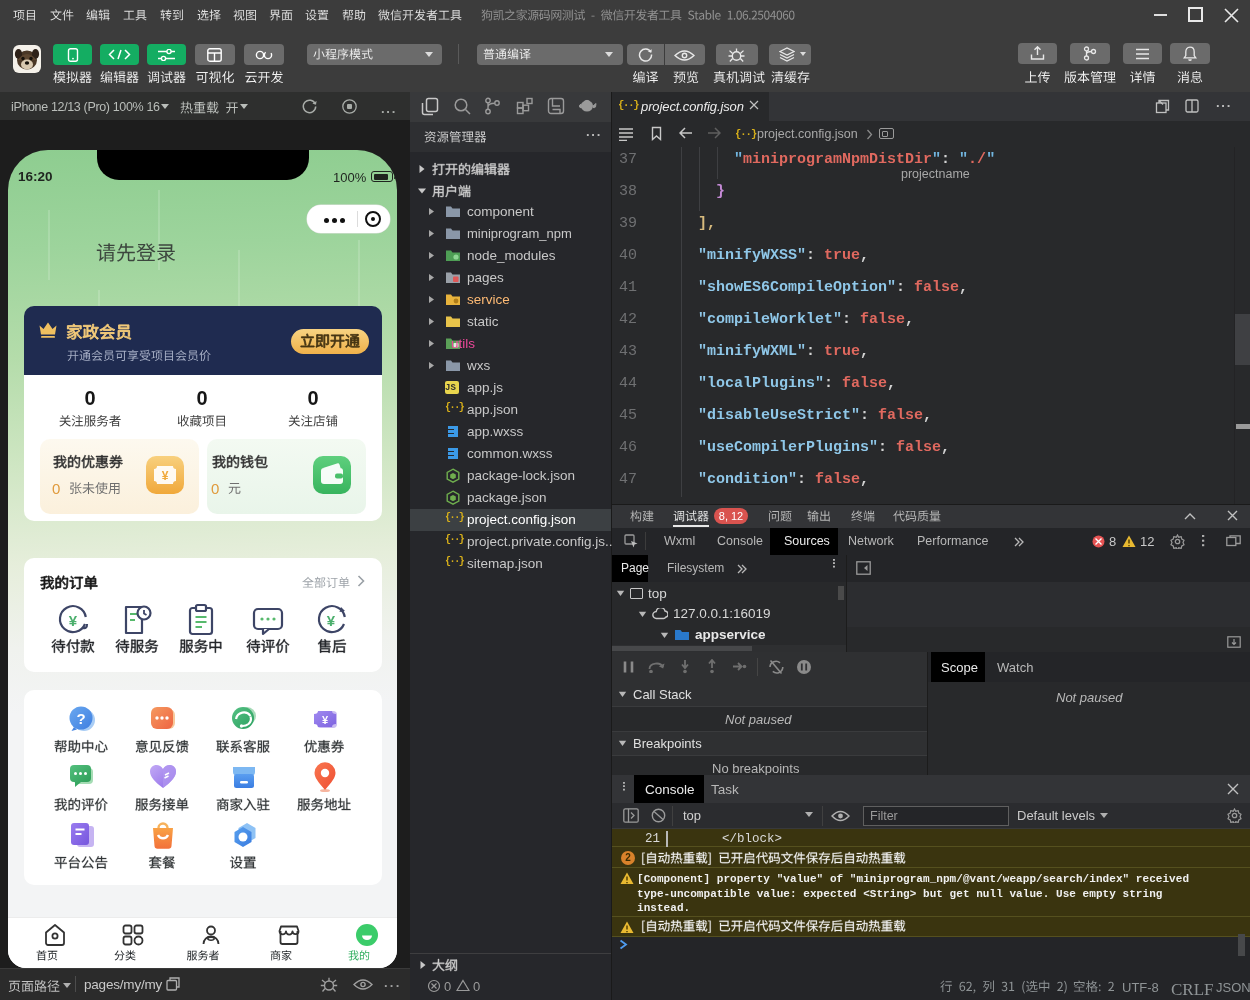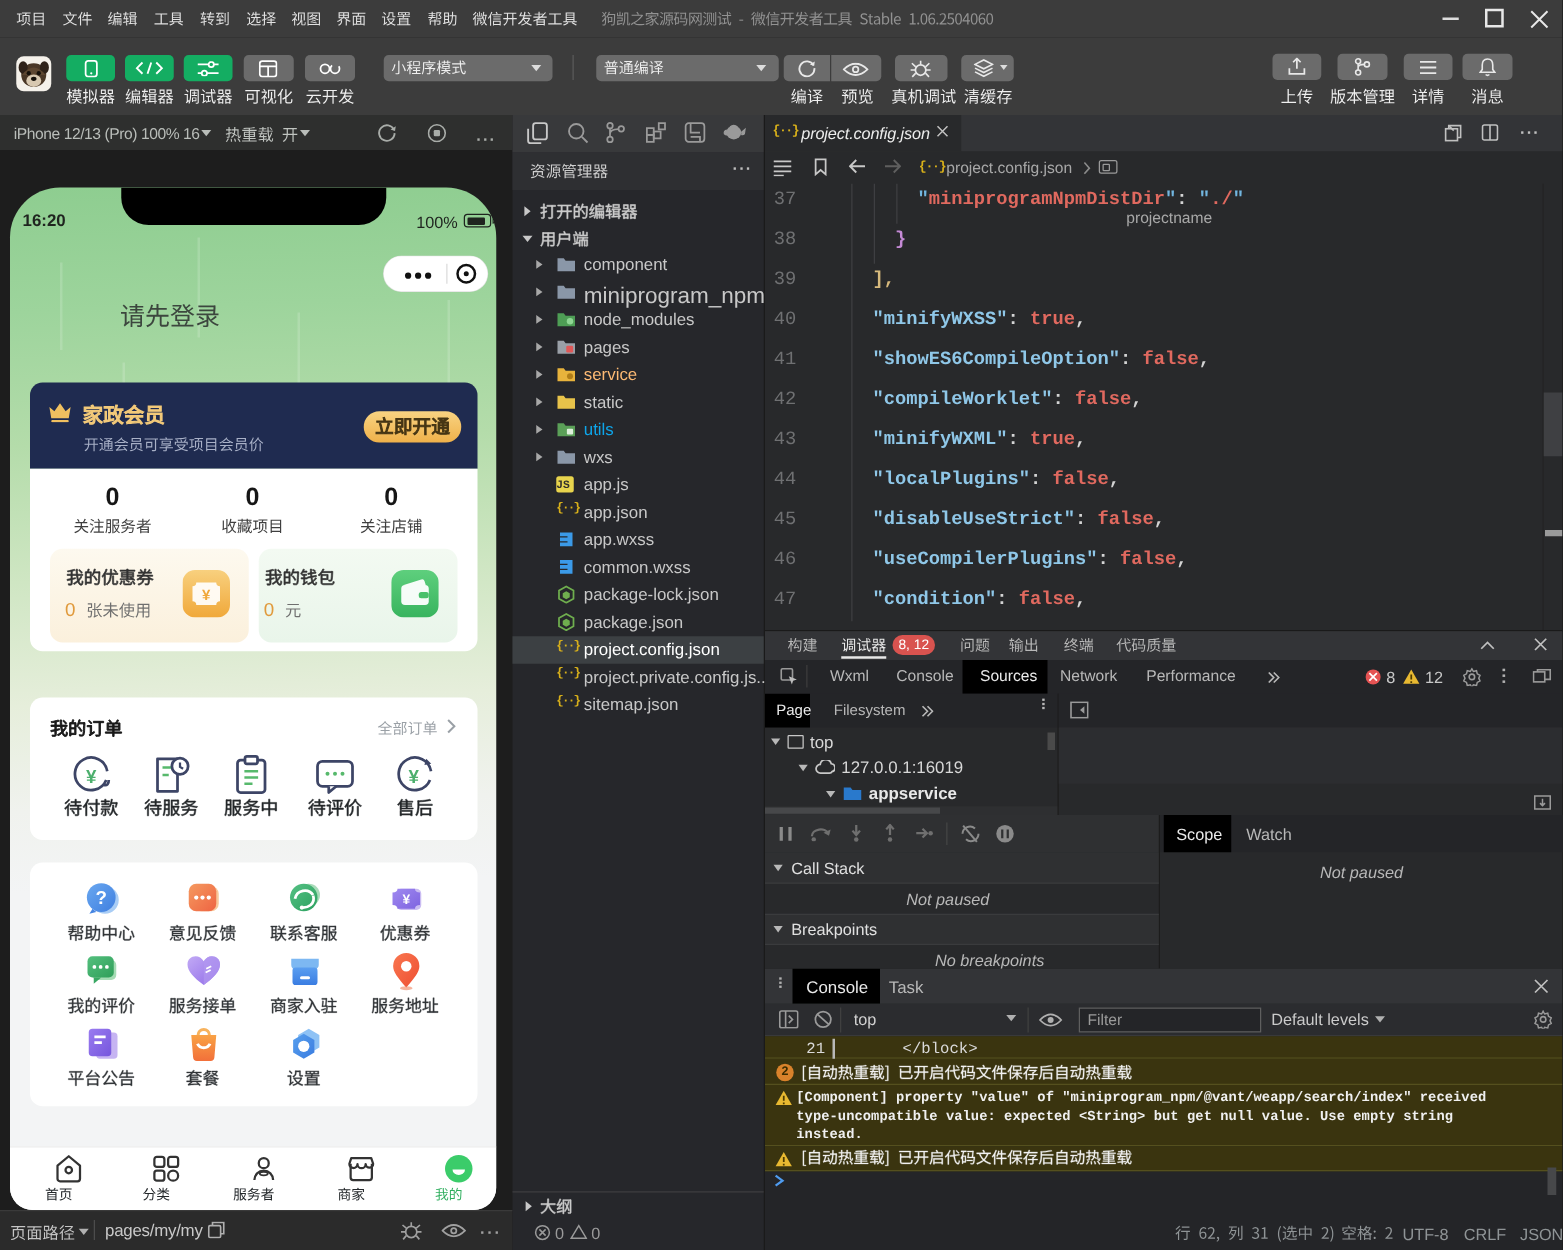--- a/index.html
+++ b/index.html
@@ -471,21 +471,21 @@
     <svg class="a" style="left:445px;top:205px" width="16" height="13" viewBox="0 0 16 13">
       <path d="M1 1.5 H6 L7.5 3.5 H15 V12 H1 Z" fill="#8a97a8"></path>
     </svg>
     <div class="a" style="left:467px;top:204px;font-size:13.5px;color:#c8c8c8;">component</div>
     <svg class="a" style="left:428px;top:229px" width="7" height="9" viewBox="0 0 7 9">
       <path d="M1 1 L6 4.5 L1 8 Z" fill="#a8a8a8"></path>
     </svg>
     <svg class="a" style="left:445px;top:227px" width="16" height="13" viewBox="0 0 16 13">
       <path d="M1 1.5 H6 L7.5 3.5 H15 V12 H1 Z" fill="#8a97a8"></path>
     </svg>
-    <div class="a" style="left:467px;top:226px;font-size:18px;color:#c8c8c8;">miniprogram_npm</div>
+    <div class="a" style="left:467px;top:226px;font-size:13px;color:#c8c8c8;">miniprogram_npm</div>
     <svg class="a" style="left:428px;top:251px" width="7" height="9" viewBox="0 0 7 9">
       <path d="M1 1 L6 4.5 L1 8 Z" fill="#a8a8a8"></path>
     </svg>
     <svg class="a" style="left:445px;top:249px" width="16" height="13" viewBox="0 0 16 13">
       <path d="M1 1.5 H6 L7.5 3.5 H15 V12 H1 Z" fill="#4e9e55"></path>
       <circle cx="11" cy="8" r="2.6" fill="#8fd694"></circle>
     </svg>
     <div class="a" style="left:467px;top:248px;font-size:13.5px;color:#c8c8c8;">node_modules</div>
     <svg class="a" style="left:428px;top:273px" width="7" height="9" viewBox="0 0 7 9">
       <path d="M1 1 L6 4.5 L1 8 Z" fill="#a8a8a8"></path>
@@ -510,21 +510,21 @@
       <path d="M1 1.5 H6 L7.5 3.5 H15 V12 H1 Z" fill="#e8c34a"></path>
     </svg>
     <div class="a" style="left:467px;top:314px;font-size:13.5px;color:#c8c8c8;">static</div>
     <svg class="a" style="left:428px;top:339px" width="7" height="9" viewBox="0 0 7 9">
       <path d="M1 1 L6 4.5 L1 8 Z" fill="#a8a8a8"></path>
     </svg>
     <svg class="a" style="left:445px;top:337px" width="16" height="13" viewBox="0 0 16 13">
       <path d="M1 1.5 H6 L7.5 3.5 H15 V12 H1 Z" fill="#5ba058"></path>
       <rect x="8.5" y="6" width="5" height="4.5" rx="0.8" fill="#dff0dd"></rect>
     </svg>
-    <div class="a" style="left:467px;top:336px;font-size:13.5px;color:#0ea5e9;">utils</div>
+    <div class="a" style="left:451px;top:336px;font-size:13.5px;color:#ec4899;">utils</div>
     <svg class="a" style="left:428px;top:361px" width="7" height="9" viewBox="0 0 7 9">
       <path d="M1 1 L6 4.5 L1 8 Z" fill="#a8a8a8"></path>
     </svg>
     <svg class="a" style="left:445px;top:359px" width="16" height="13" viewBox="0 0 16 13">
       <path d="M1 1.5 H6 L7.5 3.5 H15 V12 H1 Z" fill="#8a97a8"></path>
     </svg>
     <div class="a" style="left:467px;top:358px;font-size:13.5px;color:#c8c8c8;">wxs</div>
     <div class="a mono" style="left:445px;top:381px;width:14px;height:13px;background:#e8d44d;color:#32302c;font-size:9px;font-weight:bold;text-align:left;line-height:14px;border-radius:2px;">JS</div>
     <div class="a" style="left:467px;top:380px;font-size:13.5px;color:#c8c8c8;">app.js</div>
     <div class="a mono" style="left:445px;top:402px;font-size:10px;letter-spacing:-1.4px;color:#d8b01a;font-weight:bold;">{··}</div>
@@ -766,21 +766,21 @@
   <svg class="a" style="left:618px;top:691px" width="9" height="7" viewBox="0 0 9 7">
       <path d="M0.8 0.8 L4.5 6 L8.2 0.8 Z" fill="#b8b8b8"></path>
     </svg>
   <div class="a" style="left:633px;top:687px;font-size:13px;color:#e0e0e0;">Call Stack</div>
   <div class="a" style="left:725px;top:712px;font-size:13px;color:#b8b8b8;font-style:italic;">Not paused</div>
   <div class="a" style="left:612px;top:731px;width:315px;height:25px;background:#2f3032;border-top:1px solid #3a3b3d;border-bottom:1px solid #3a3b3d;"></div>
   <svg class="a" style="left:618px;top:740px" width="9" height="7" viewBox="0 0 9 7">
       <path d="M0.8 0.8 L4.5 6 L8.2 0.8 Z" fill="#b8b8b8"></path>
     </svg>
   <div class="a" style="left:633px;top:736px;font-size:13px;color:#e0e0e0;">Breakpoints</div>
-  <div class="a" style="left:712px;top:761px;font-size:13px;color:#b8b8b8;font-style:italic;margin-left:36px;">No breakpoints</div>
+  <div class="a" style="left:712px;top:761px;font-size:13px;color:#b8b8b8;">No breakpoints</div>
 
   <div class="a" style="left:612px;top:775px;width:638px;height:225px;background:#242528;"></div>
   <div class="a" style="left:612px;top:775px;width:638px;height:28px;background:#333437;"></div>
   <div class="a" style="left:617px;top:781px;color:#b0b0b0;font-size:13px;font-weight:bold;writing-mode:vertical-lr;letter-spacing:-1px;">···</div>
   <div class="a" style="left:634px;top:775px;width:70px;height:28px;background:#000;"></div>
   <div class="a" style="left:645px;top:782px;font-size:13.5px;color:#eaeaea;">Console</div>
   <div class="a" style="left:711px;top:782px;font-size:13.5px;color:#b8b8b8;">Task</div>
   <svg class="a" style="left:1227px;top:783px" width="12" height="12" viewBox="0 0 12 12">
       <path d="M1 1 L11 11 M11 1 L1 11" stroke="#c0c0c0" stroke-width="1.4"></path>
     </svg>
@@ -832,21 +832,21 @@
 
   <div class="a mono" style="left:637px;top:872px;font-size:11px;line-height:14.5px;color:#f0f0f0;letter-spacing:0.05px;font-weight:600;white-space:pre;">[Component] property "value" of "miniprogram_npm/@vant/weapp/search/index" received
 type-uncompatible value: expected &lt;String&gt; but get null value. Use empty string
 instead.</div>
 
   <svg class="a" style="left:619px;top:939px" width="9" height="11" viewBox="0 0 9 11">
       <path d="M1.5 1.5 L7 5.5 L1.5 9.5" fill="none" stroke="#4f9cf0" stroke-width="1.8"></path>
     </svg>
 
   <div class="a" style="left:1122px;top:980px;font-size:13px;color:#8f9496;">UTF-8</div>
-  <div class="a" style="left:1171px;top:980px;font-size:13px;color:#8f9496;">CRLF</div>
+  <div class="a" style="left:1171px;top:980px;font-size:17px;color:#8f9496;font-family:Liberation Serif, serif;">CRLF</div>
   <div class="a" style="left:1216px;top:980px;font-size:13px;color:#8f9496;">JSON</div>
 
   <div class="a" style="left:1238px;top:934px;width:7px;height:22px;background:#47484a;"></div>
 
   <div class="a" style="left:70px;top:387px;width:40px;text-align:center;font-size:20px;font-weight:bold;color:#161616;">0</div>
   <div class="a" style="left:182px;top:387px;width:40px;text-align:center;font-size:20px;font-weight:bold;color:#161616;">0</div>
   <div class="a" style="left:293px;top:387px;width:40px;text-align:center;font-size:20px;font-weight:bold;color:#161616;">0</div>
   <div class="a" style="left:52px;top:480px;font-size:15px;color:#e09a3c;">0</div>
   <div class="a" style="left:211px;top:480px;font-size:15px;color:#e09a3c;">0</div>
   <svg class="a" style="left:0;top:0;z-index:40;pointer-events:none" width="1250" height="1000" viewBox="0 0 1250 1000">

